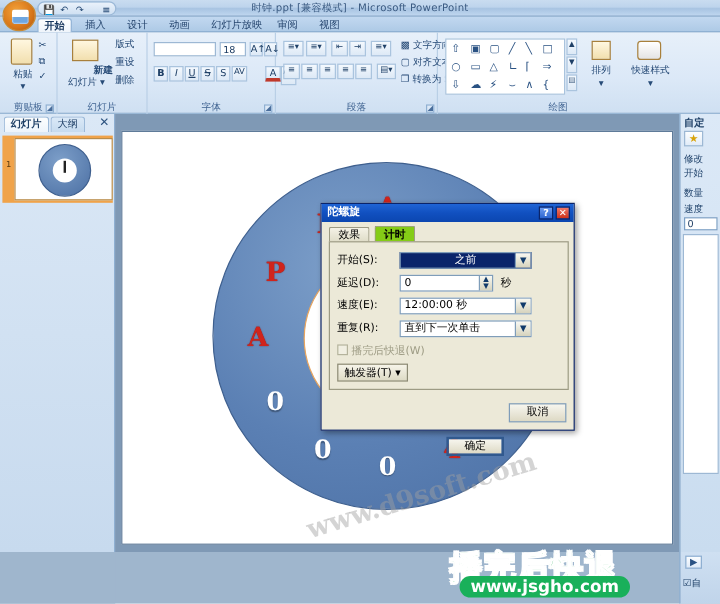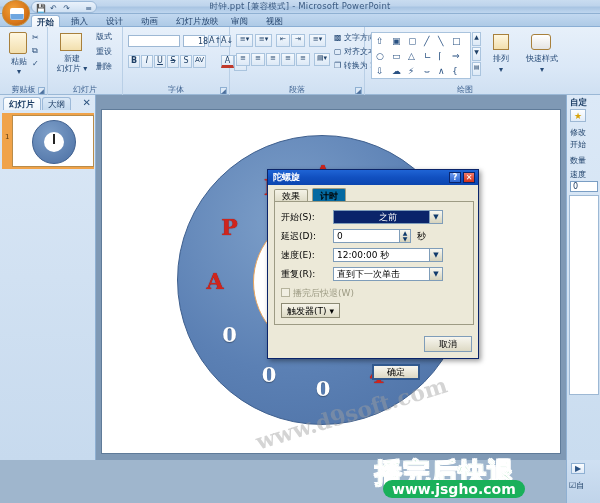--- a/index.html
+++ b/index.html
@@ -69,21 +69,21 @@
   }
   .dialoglauncher{
     position:absolute; bottom:1px; right:2px; width:7px; height:7px;
     border:1px solid #8fb0d2; background:#dce9f7; font-size:6px; line-height:6px; text-align:center; color:#4a6e9c;
   }
   .bigbtn{ position:absolute; text-align:center; font-size:8px; color:#274b77; line-height:9px; }
   .sqicon{ position:absolute; border:1px solid #a8803c; background:linear-gradient(180deg,#fff7e0,#f2dfae); }
   .smallitem{ position:absolute; font-size:8px; color:#274b77; white-space:nowrap; line-height:10px;}
   .fontbox{
     position:absolute; border:1px solid #9db8d4; background:#fff; height:12px;
-    font-size:8px; line-height:11px; padding-left:14px; color:#17375e;
+    font-size:8px; line-height:11px; padding-left:2px; color:#17375e;
   }
   .fbtn{
     position:absolute; border:1px solid #aac4de; background:linear-gradient(180deg,#f4f9fe,#dde9f6);
     font-size:8px; text-align:center; color:#1f4067;
   }
   .shapegrid{ position:absolute; border:1px solid #a9c3dd; background:#fff; }
   .shape{ position:absolute; color:#2a5283; font-size:9px; line-height:9px; }
 
   
   .leftpane{
@@ -210,21 +210,21 @@
     font-size:8px; line-height:10px; text-align:center; color:#fff; font-weight:bold;
   }
   .dlg-help{ right:17px; background:linear-gradient(180deg,#6e9cf0,#2a63cf); }
   .dlg-close{ right:3px; background:linear-gradient(180deg,#f07a6a,#d03018); }
   .dtabs{ position:absolute; left:6px; top:19px; width:200px; height:13px; }
   .dtab{
     position:absolute; top:0; height:13px; padding:0 7px; font-size:9px; line-height:13px;
     color:#000; border:1px solid #9d9b84; border-bottom:none; border-radius:2px 2px 0 0;
   }
   .dtab.inactive{ background:linear-gradient(180deg,#f4f2e6,#dedbc6); }
-  .dtab.active{ background:#0369a1; font-weight:bold; top:-1px; height:14px; line-height:14px; }
+  .dtab.active{ background:#84cc16; font-weight:bold; top:-1px; height:14px; line-height:14px; }
   .dbody{
     position:absolute; left:6px; top:31px; width:200px; height:124px;
     border:1px solid #9d9b84; background:#ece9d8;
   }
   .frow{ position:absolute; left:6px; height:14px; }
   .flabel{ position:absolute; left:0; top:0; font-size:9px; line-height:14px; color:#000; white-space:nowrap; }
   .fcombo{
     position:absolute; left:52px; top:0; height:14px; background:#fff;
     border:1px solid #7f9db9; font-size:9px; line-height:12px; padding-left:3px; color:#000;
   }
@@ -294,21 +294,21 @@
       <div class="bigbtn" style="left:2px; top:40px; width:34px;">▾</div>
       <span class="smallitem" style="left:32px; top:6px;">✂</span>
       <span class="smallitem" style="left:32px; top:19px;">⧉</span>
       <span class="smallitem" style="left:32px; top:32px;">✓</span>
       <div class="glabel">剪贴板</div>
       <div class="dialoglauncher">◢</div>
     </div>
 
     <div class="rgroup" style="left:48px; width:75px;">
       <div class="sqicon" style="left:12px; top:6px; width:22px; height:18px;"></div>
-      <div class="bigbtn" style="left:2px; top:27px; width:44px;">新建</div>
+      <div class="bigbtn" style="left:16px; top:27px; width:44px;font-weight:bold;">新建</div>
       <div class="bigbtn" style="left:2px; top:37px; width:44px;">幻灯片 ▾</div>
       <span class="smallitem" style="left:48px; top:5px;">版式</span>
       <span class="smallitem" style="left:48px; top:20px;">重设</span>
       <span class="smallitem" style="left:48px; top:35px;">删除</span>
       <div class="glabel">幻灯片</div>
     </div>
 
     <div class="rgroup" style="left:123px; width:107px;">
       <div class="fontbox" style="left:5px; top:8px; width:52px;"></div>
       <div class="fontbox" style="left:60px; top:8px; width:22px;">18</div>

